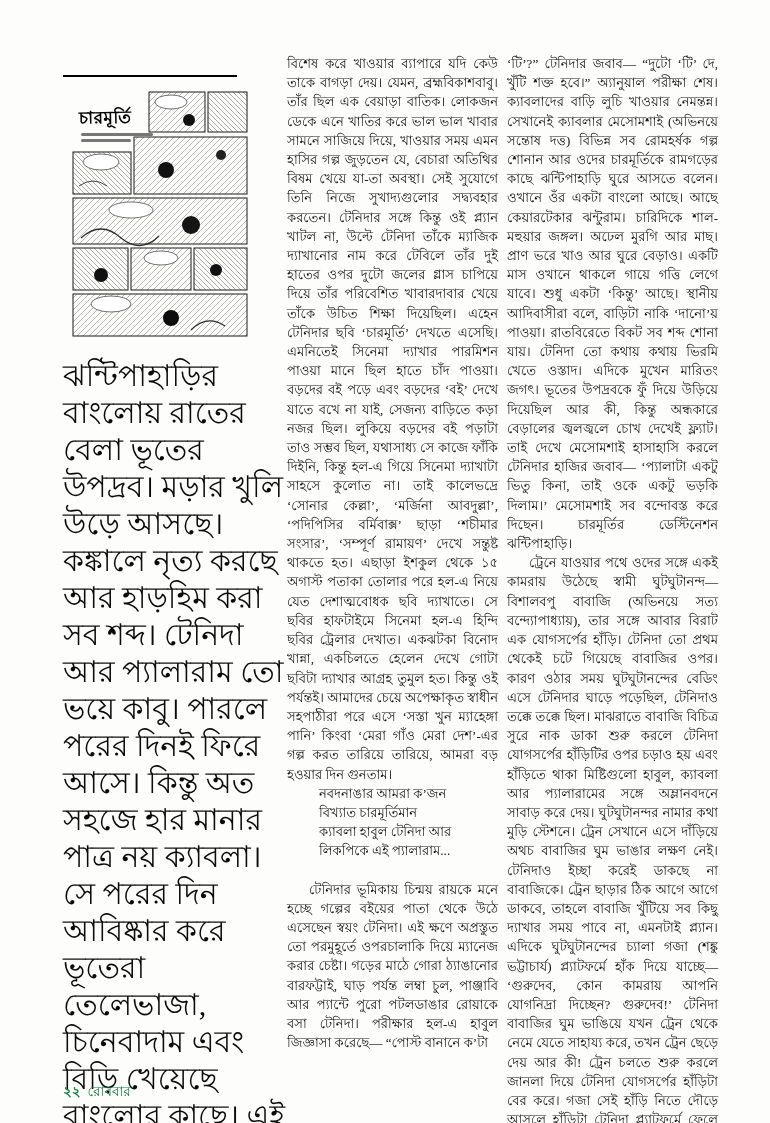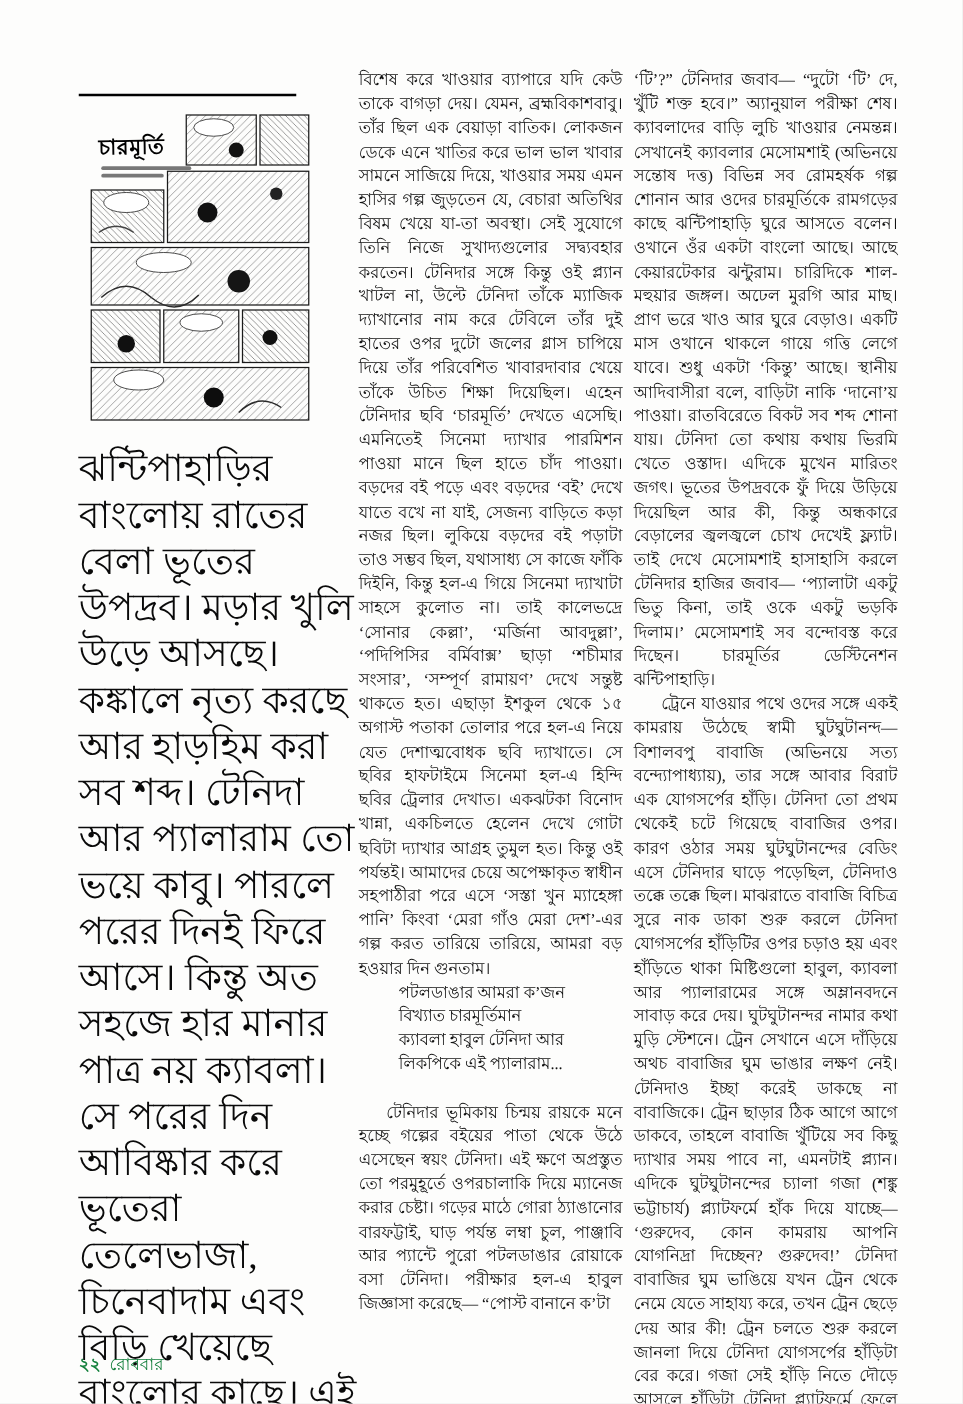--- a/index.html
+++ b/index.html
@@ -99,21 +99,21 @@
         <i></i>
         <i></i>
       </div>
   </div>
 
   <div class="pullquote">ঝন্টিপাহাড়ির বাংলোয় রাতের বেলা ভূতের উপদ্রব। মড়ার খুলি উড়ে আসছে। কঙ্কালে নৃত্য করছে আর হাড়হিম করা সব শব্দ। টেনিদা আর প্যালারাম তো ভয়ে কাবু। পারলে পরের দিনই ফিরে আসে। কিন্তু অত সহজে হার মানার পাত্র নয় ক্যাবলা। সে পরের দিন আবিষ্কার করে ভূতেরা তেলেভাজা, চিনেবাদাম এবং বিড়ি খেয়েছে বাংলোর কাছে। এই কেঁচো খুঁড়তেই ক্রমশ কেউটে বেরিয়ে আসে।</div>
 
   <div class="col col-middle">
     <p>বিশেষ করে খাওয়ার ব্যাপারে যদি কেউ তাকে বাগড়া দেয়। যেমন, ব্রহ্মবিকাশবাবু। তাঁর ছিল এক বেয়াড়া বাতিক। লোকজন ডেকে এনে খাতির করে ভাল ভাল খাবার সামনে সাজিয়ে দিয়ে, খাওয়ার সময় এমন হাসির গল্প জুড়তেন যে, বেচারা অতিথির বিষম খেয়ে যা-তা অবস্থা। সেই সুযোগে তিনি নিজে সুখাদ্যগুলোর সদ্ব্যবহার করতেন। টেনিদার সঙ্গে কিন্তু ওই প্ল্যান খাটল না, উল্টে টেনিদা তাঁকে ম্যাজিক দ্যাখানোর নাম করে টেবিলে তাঁর দুই হাতের ওপর দুটো জলের গ্লাস চাপিয়ে দিয়ে তাঁর পরিবেশিত খাবারদাবার খেয়ে তাঁকে উচিত শিক্ষা দিয়েছিল। এহেন টেনিদার ছবি ‘চারমূর্তি’ দেখতে এসেছি। এমনিতেই সিনেমা দ্যাখার পারমিশন পাওয়া মানে ছিল হাতে চাঁদ পাওয়া। বড়দের বই পড়ে এবং বড়দের ‘বই’ দেখে যাতে বখে না যাই, সেজন্য বাড়িতে কড়া নজর ছিল। লুকিয়ে বড়দের বই পড়াটা তাও সম্ভব ছিল, যথাসাধ্য সে কাজে ফাঁকি দিইনি, কিন্তু হল-এ গিয়ে সিনেমা দ্যাখাটা সাহসে কুলোত না। তাই কালেভদ্রে ‘সোনার কেল্লা’, ‘মর্জিনা আবদুল্লা’, ‘পদিপিসির বর্মিবাক্স’ ছাড়া ‘শচীমার সংসার’, ‘সম্পূর্ণ রামায়ণ’ দেখে সন্তুষ্ট থাকতে হত। এছাড়া ইশকুল থেকে ১৫ অগাস্ট পতাকা তোলার পরে হল-এ নিয়ে যেত দেশাত্মবোধক ছবি দ্যাখাতে। সে ছবির হাফটাইমে সিনেমা হল-এ হিন্দি ছবির ট্রেলার দেখাত। একঝটকা বিনোদ খান্না, একচিলতে হেলেন দেখে গোটা ছবিটা দ্যাখার আগ্রহ তুমুল হত। কিন্তু ওই পর্যন্তই। আমাদের চেয়ে অপেক্ষাকৃত স্বাধীন সহপাঠীরা পরে এসে ‘সস্তা খুন ম্যাহেঙ্গা পানি’ কিংবা ‘মেরা গাঁও মেরা দেশ’-এর গল্প করত তারিয়ে তারিয়ে, আমরা বড় হওয়ার দিন গুনতাম।</p>
     <div class="verse">
-      <div class="vline">পটলডাঙার আমরা ক’জন</div>
+      <div class="vline">নবদনাঙার আমরা ক’জন</div>
       <div class="vline">বিখ্যাত চারমূর্তিমান</div>
       <div class="vline">ক্যাবলা হাবুল টেনিদা আর</div>
       <div class="vline">লিকপিকে এই প্যালারাম...</div>
     </div>
     <div class="vgap"></div>
     <p class="indent">টেনিদার ভূমিকায় চিন্ময় রায়কে মনে হচ্ছে গল্পের বইয়ের পাতা থেকে উঠে এসেছেন স্বয়ং টেনিদা। এই ক্ষণে অপ্রস্তুত তো পরমুহূর্তে ওপরচালাকি দিয়ে ম্যানেজ করার চেষ্টা। গড়ের মাঠে গোরা ঠ্যাঙানোর বারফট্টাই, ঘাড় পর্যন্ত লম্বা চুল, পাঞ্জাবি আর প্যান্টে পুরো পটলডাঙার রোয়াকে বসা টেনিদা। পরীক্ষার হল-এ হাবুল জিজ্ঞাসা করেছে— “পোস্ট বানানে ক’টা</p>
   </div>
 
   <div class="col col-right">
     <p>‘টি’?” টেনিদার জবাব— “দুটো ‘টি’ দে, খুঁটি শক্ত হবে।” অ্যানুয়াল পরীক্ষা শেষ। ক্যাবলাদের বাড়ি লুচি খাওয়ার নেমন্তন্ন। সেখানেই ক্যাবলার মেসোমশাই (অভিনয়ে সন্তোষ দত্ত) বিভিন্ন সব রোমহর্ষক গল্প শোনান আর ওদের চারমূর্তিকে রামগড়ের কাছে ঝন্টিপাহাড়ি ঘুরে আসতে বলেন। ওখানে ওঁর একটা বাংলো আছে। আছে কেয়ারটেকার ঝন্টুরাম। চারিদিকে শাল-মহুয়ার জঙ্গল। অঢেল মুরগি আর মাছ। প্রাণ ভরে খাও আর ঘুরে বেড়াও। একটি মাস ওখানে থাকলে গায়ে গত্তি লেগে যাবে। শুধু একটা ‘কিন্তু’ আছে। স্থানীয় আদিবাসীরা বলে, বাড়িটা নাকি ‘দানো’য় পাওয়া। রাতবিরেতে বিকট সব শব্দ শোনা যায়। টেনিদা তো কথায় কথায় ভিরমি খেতে ওস্তাদ। এদিকে মুখেন মারিতং জগৎ। ভূতের উপদ্রবকে ফুঁ দিয়ে উড়িয়ে দিয়েছিল আর কী, কিন্তু অন্ধকারে বেড়ালের জ্বলজ্বলে চোখ দেখেই ফ্ল্যাট। তাই দেখে মেসোমশাই হাসাহাসি করলে টেনিদার হাজির জবাব— ‘প্যালাটা একটু ভিতু কিনা, তাই ওকে একটু ভড়কি দিলাম।’ মেসোমশাই সব বন্দোবস্ত করে দিছেন। চারমূর্তির ডেস্টিনেশন ঝন্টিপাহাড়ি।</p>

